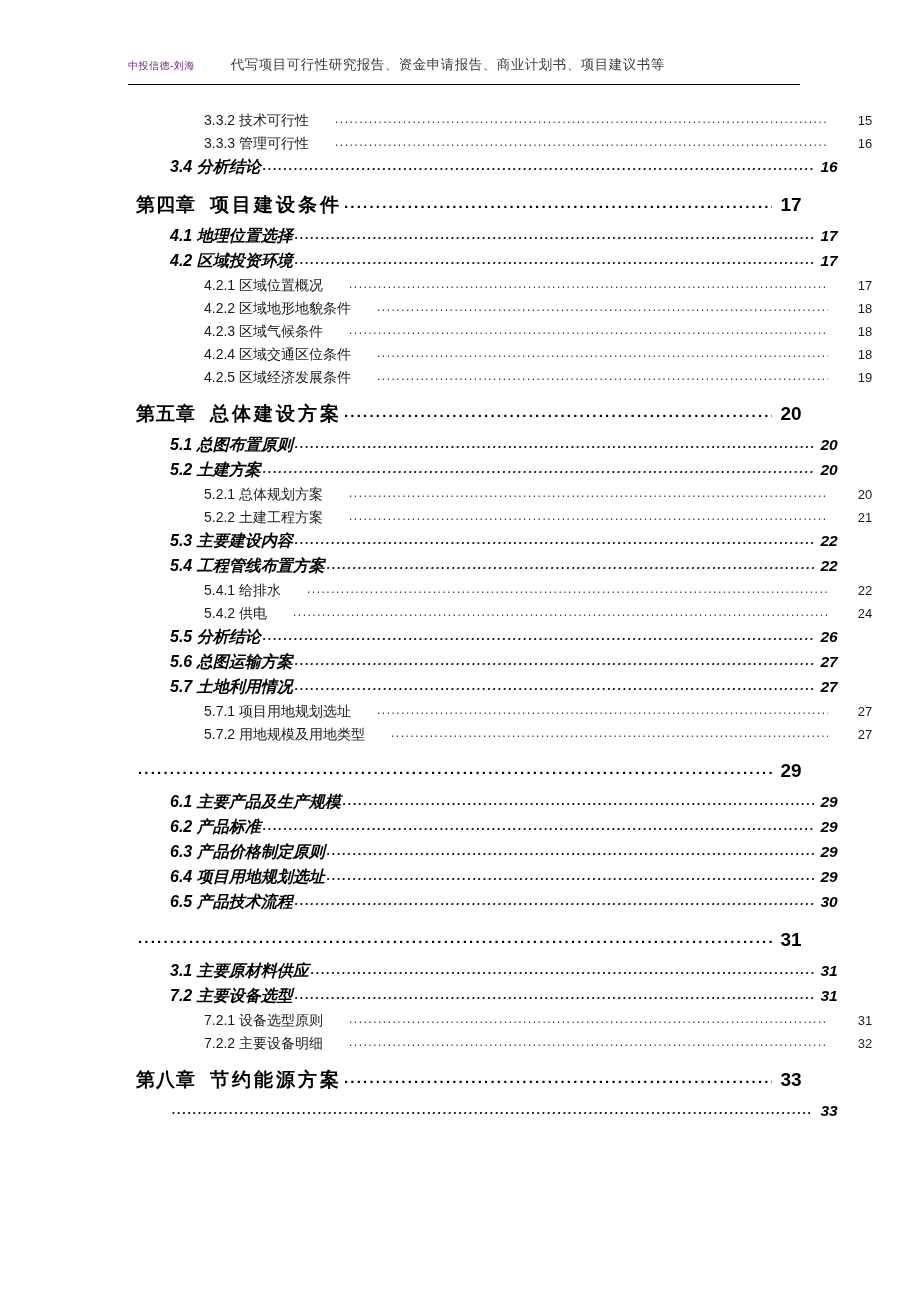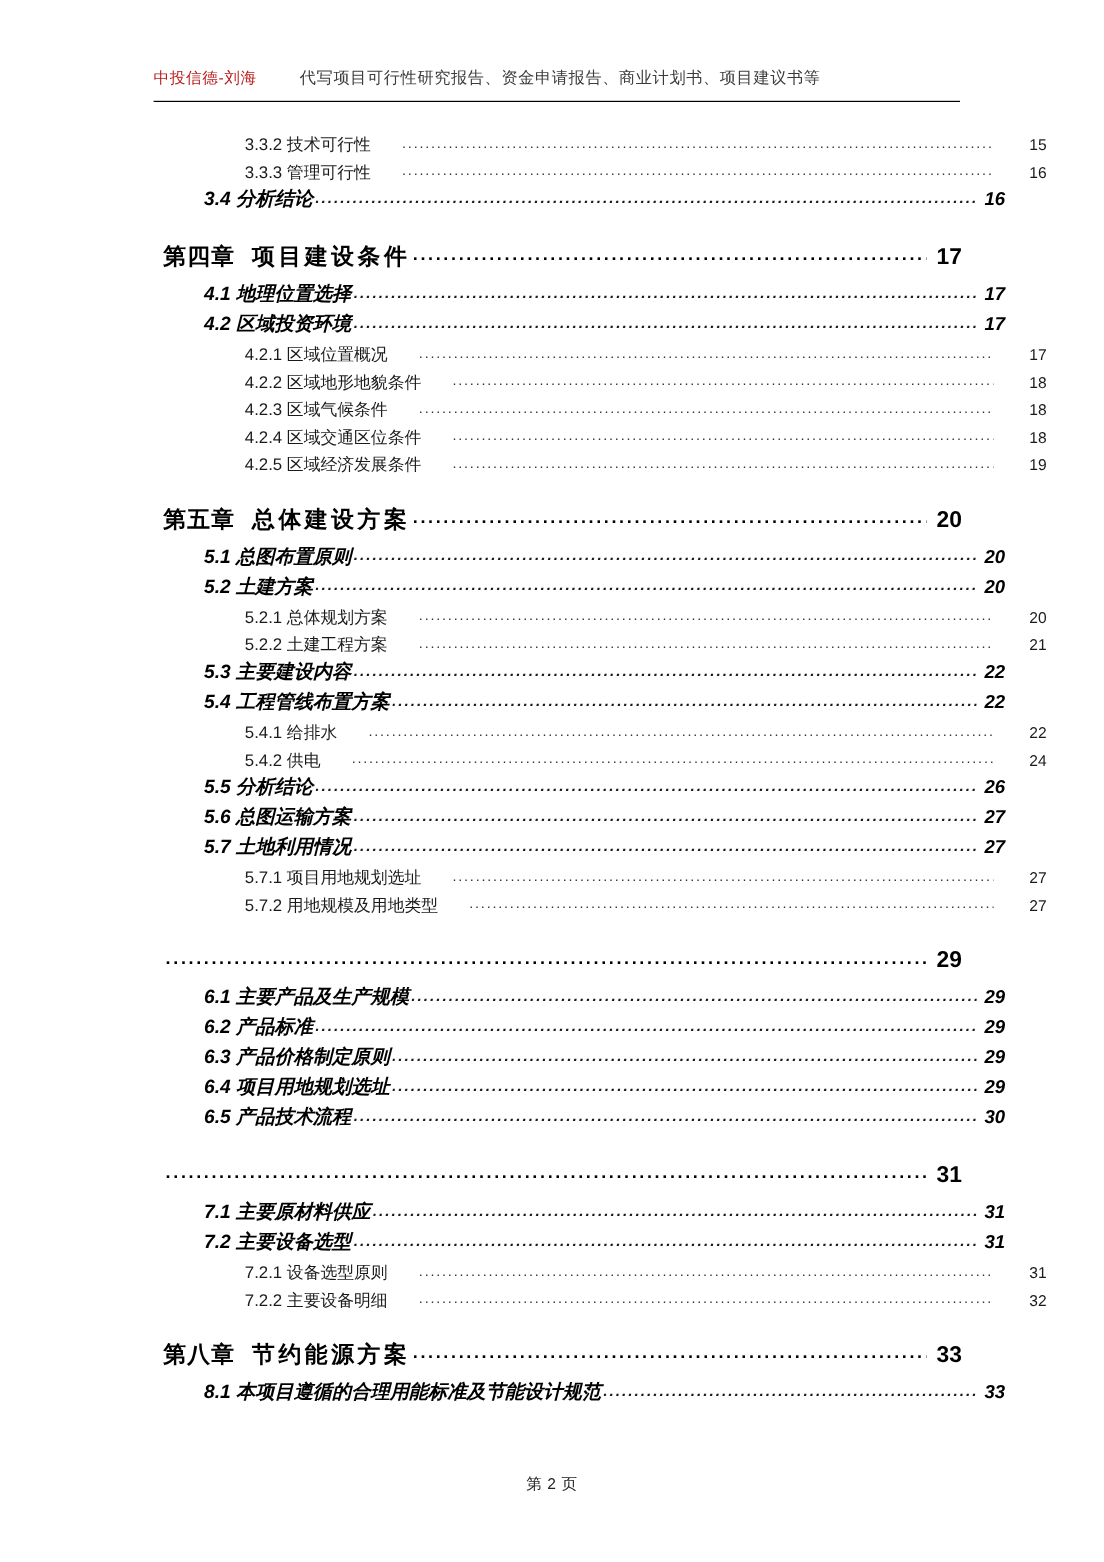--- a/index.html
+++ b/index.html
@@ -26,22 +26,22 @@
   .header {
     position: absolute;
     top: 56px;
     left: 128px;
     width: 672px;
     display: flex;
     align-items: baseline;
     white-space: nowrap;
   }
   .header-left {
-    font-size: 13px;
-    color: #b91c1c;
+    font-size: 10px;
+    color: #701a75;
     letter-spacing: 0.5px;
   }
   .header-right {
     font-size: 13.5px;
     color: #3c3c3c;
     margin-left: 36px;
     letter-spacing: 0.5px;
     text-align: right;
   }
   .header-rule {
@@ -76,21 +76,21 @@
     position: relative;
     top: -2px;
   }
   .row .page-no {
     flex: 0 0 auto;
     white-space: nowrap;
     text-align: center;
   }
   
   .lvl-chapter {
-    margin-top: 30px;
+    margin-top: 20px;
     margin-bottom: 14px;
     font-size: 19px;
     font-weight: bold;
     color: #000;
     padding-left: 8px;
   }
   .lvl-chapter .dots {
     font-size: 15px;
     letter-spacing: 2.2px;
     color: #000;
@@ -317,21 +317,21 @@
       <div class="row lvl2">
         <span class="label"><span>6.5</span> <span>产品技术流程</span></span>
         <span class="dots">...........................................................................................................................</span>
         <span class="page-no">30</span>
       </div>
       <div class="row lvl-chapter">
         <span class="dots">...........................................................................................................................</span>
         <span class="page-no">31</span>
       </div>
       <div class="row lvl2">
-        <span class="label"><span>7.1</span> <span>主要原材料供应</span></span>
+        <span class="label"><span>3.1</span> <span>主要原材料供应</span></span>
         <span class="dots">...........................................................................................................................</span>
         <span class="page-no">31</span>
       </div>
       <div class="row lvl2">
         <span class="label"><span>7.2</span> <span>主要设备选型</span></span>
         <span class="dots">...........................................................................................................................</span>
         <span class="page-no">31</span>
       </div>
       <div class="row lvl3">
         <span class="label"><span>7.2.1</span> <span>设备选型原则</span></span>
@@ -342,21 +342,19 @@
         <span class="label"><span>7.2.2</span> <span>主要设备明细</span></span>
         <span class="dots">...........................................................................................................................</span>
         <span class="page-no">32</span>
       </div>
       <div class="row lvl-chapter">
         <span class="label"><span class="ch-num">第八章</span><span class="ch-title">节约能源方案</span></span>
         <span class="dots">...........................................................................................................................</span>
         <span class="page-no">33</span>
       </div>
       <div class="row lvl2">
-        <span class="label"><span>8.1</span> <span>本项目遵循的合理用能标准及节能设计规范</span></span>
         <span class="dots">...........................................................................................................................</span>
         <span class="page-no">33</span>
       </div>
     </div>
 
-  <div class="footer">第 2 页</div>
 
 </div>
 
 </body></html>

